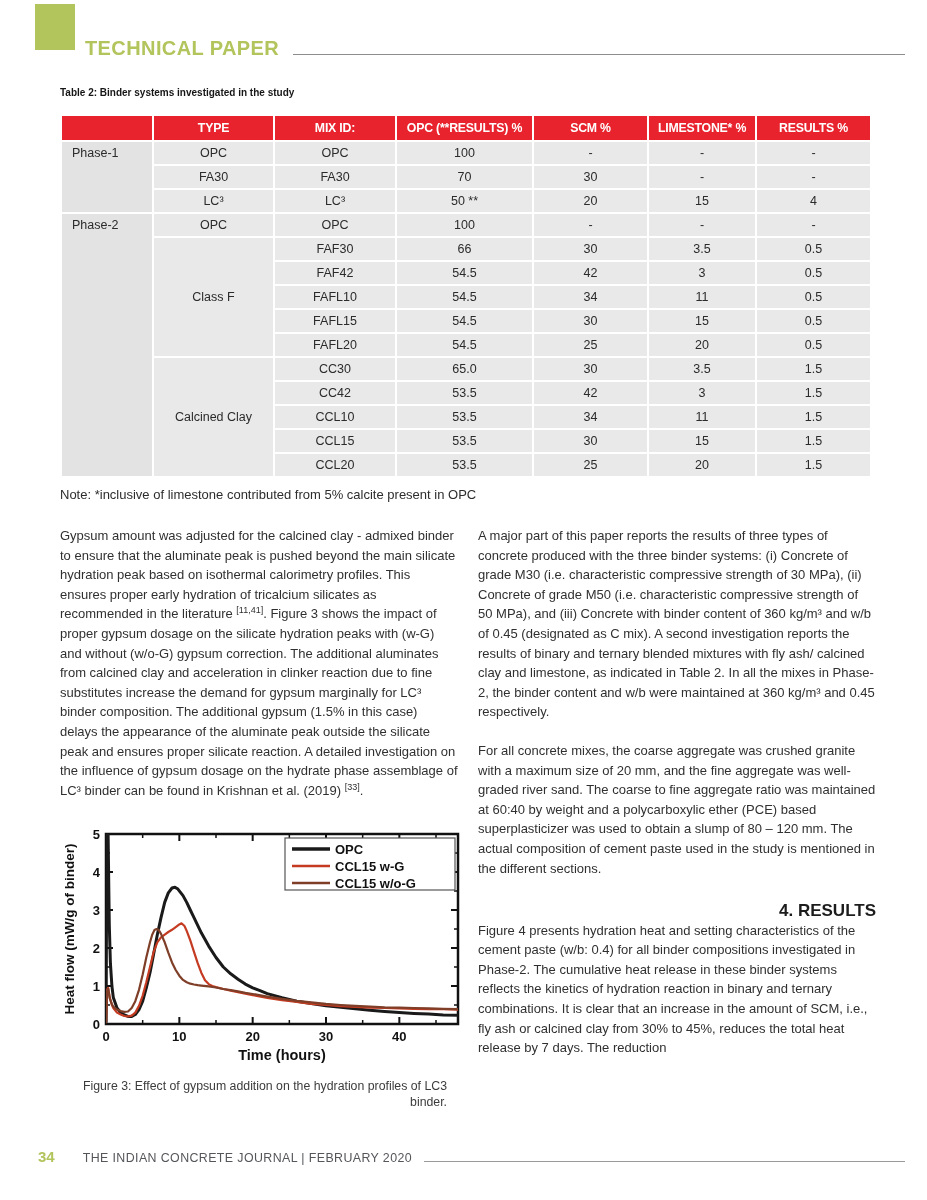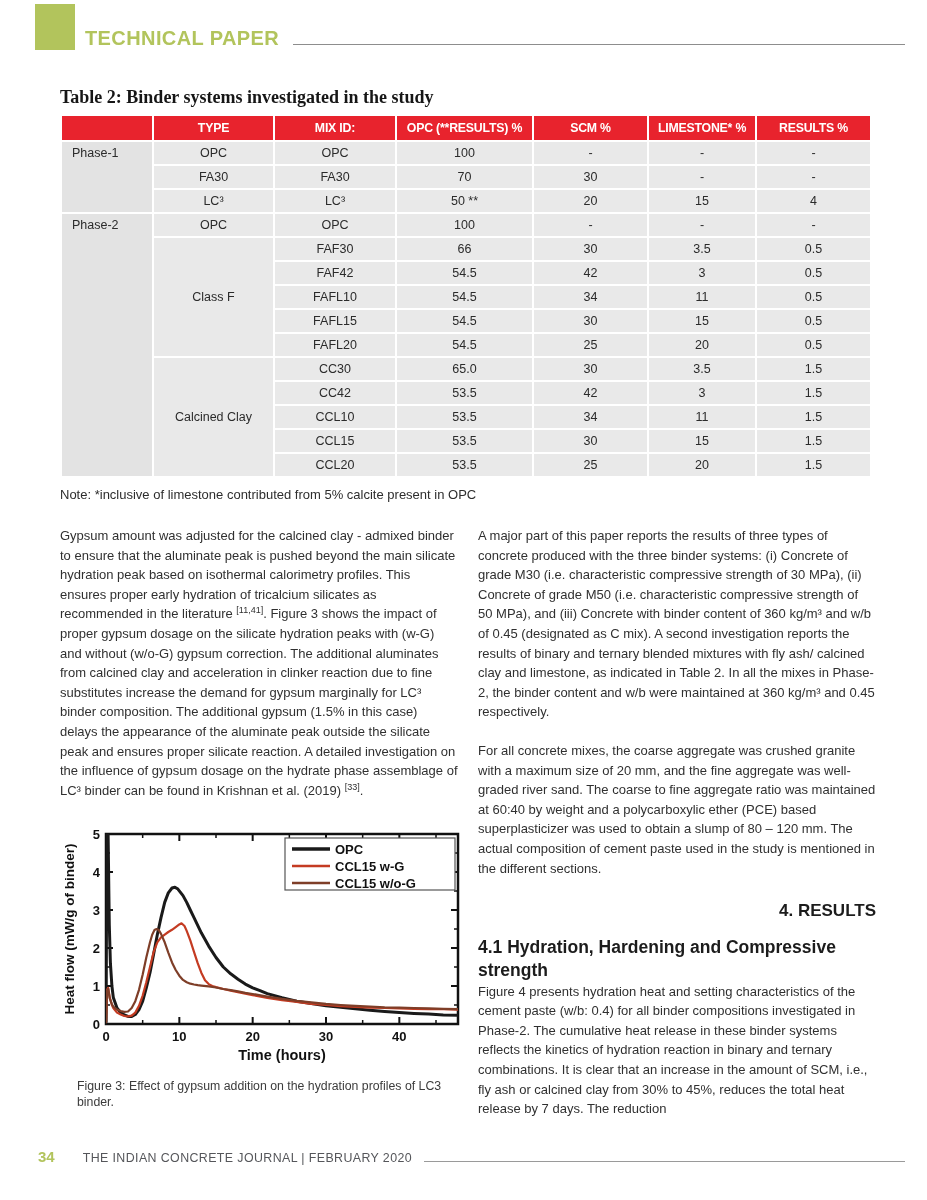--- a/index.html
+++ b/index.html
@@ -11,25 +11,25 @@
     --footer_gray:#55565a;
   }
   *{margin:0;padding:0;box-sizing:border-box;}
   html,body{background:#ffffff;}
   .page{
     position:relative;width:927px;height:1200px;background:#fff;
     font-family:"Liberation Sans",sans-serif;color:var(--text_dark);overflow:hidden;
   }
   
   .logo-square{position:absolute;left:35px;top:4px;width:40px;height:46px;background:var(--accent_green);}
-  .header-row{position:absolute;left:85px;top:27px;right:22px;display:flex;align-items:baseline;text-align:center;}
+  .header-row{position:absolute;left:85px;top:37px;right:22px;display:flex;align-items:baseline;text-align:center;}
   .header-title{font-size:20px;font-weight:700;color:var(--accent_green);letter-spacing:.4px;}
   .header-rule{flex:1;margin-left:14px;border-bottom:1.5px solid #8d8d8d;height:16px;}
   
-  .table-title{position:absolute;left:60px;top:87px;font-size:18px;font-weight:700;color:#161616;font-family:Liberation Serif, serif;}
+  .table-title{position:absolute;left:60px;top:87px;font-size:10px;font-weight:700;color:#161616;}
   table.binder{position:absolute;left:60px;top:114px;width:810px;border-collapse:collapse;table-layout:fixed;}
   table.binder th{
     background:var(--header_red);color:#fff;font-size:12.3px;font-weight:700;letter-spacing:-.2px;
     height:26px;text-align:center;border:2px solid #fff;padding:0 6px;
   }
   table.binder td{
     background:var(--row_gray);font-size:12.5px;color:#2b2b2b;height:24px;
     text-align:center;vertical-align:middle;border:2px solid #fff;padding:0 3px;
   }
   table.binder td.phase{background:var(--phase_gray);text-align:left;vertical-align:top;padding:4px 0 0 10px;}
@@ -41,21 +41,21 @@
   .col-right{left:478px;}
   .col p{margin:0;}
   .col p + p{margin-top:19px;}
   sup{font-size:9px;line-height:0;}
   .h-results{margin-top:23px;font-size:17px;font-weight:700;color:#1c1c1c;text-align:right;}
   .h-sub{margin-top:15px;font-size:17.5px;font-weight:700;line-height:23px;color:#1c1c1c;}
   .p-after-h{margin-top:11px;}
   
   .figure{position:absolute;left:62px;top:826px;width:400px;}
   .figure svg{display:block;}
-  .fig-caption{margin:12px auto 0;width:370px;text-align:left;font-size:12.3px;line-height:16px;color:#3c3c3c;}
+  .fig-caption{margin:12px auto 0;width:370px;text-align:right;font-size:12.3px;line-height:16px;color:#3c3c3c;}
   
   .footer{position:absolute;left:38px;right:22px;top:1148px;display:flex;align-items:baseline;}
   .page-number{font-size:15px;font-weight:700;color:var(--accent_green);}
   .journal-name{margin-left:28px;font-size:12.4px;letter-spacing:.4px;color:var(--footer_gray);}
   .footer-rule{flex:1;margin-left:12px;border-bottom:1.3px solid #9a9a9a;height:10px;}
 </style>
 </head>
 <body>
 
 <div class="page">
@@ -202,21 +202,20 @@
   <div class="table-note">Note: *inclusive of limestone contributed from 5% calcite present in OPC</div>
 
   <div class="col col-left">
     <p>Gypsum amount was adjusted for the calcined clay - admixed binder to ensure that the aluminate peak is pushed beyond the main silicate hydration peak based on isothermal calorimetry profiles. This ensures proper early hydration of tricalcium silicates as recommended in the literature <sup>[11,41]</sup>. Figure 3 shows the impact of proper gypsum dosage on the silicate hydration peaks with (w-G) and without (w/o-G) gypsum correction. The additional aluminates from calcined clay and acceleration in clinker reaction due to fine substitutes increase the demand for gypsum marginally for LC³ binder composition. The additional gypsum (1.5% in this case) delays the appearance of the aluminate peak outside the silicate peak and ensures proper silicate reaction. A detailed investigation on the influence of gypsum dosage on the hydrate phase assemblage of LC³ binder can be found in Krishnan et al. (2019) <sup>[33]</sup>.</p>
   </div>
 
   <div class="col col-right">
     <p>A major part of this paper reports the results of three types of concrete produced with the three binder systems: (i) Concrete of grade M30 (i.e. characteristic compressive strength of 30 MPa), (ii) Concrete of grade M50 (i.e. characteristic compressive strength of 50 MPa), and (iii) Concrete with binder content of 360 kg/m³ and w/b of 0.45 (designated as C mix). A second investigation reports the results of binary and ternary blended mixtures with fly ash/ calcined clay and limestone, as indicated in Table 2. In all the mixes in Phase-2, the binder content and w/b were maintained at 360 kg/m³ and 0.45 respectively.</p>
     <p>For all concrete mixes, the coarse aggregate was crushed granite with a maximum size of 20 mm, and the fine aggregate was well-graded river sand. The coarse to fine aggregate ratio was maintained at 60:40 by weight and a polycarboxylic ether (PCE) based superplasticizer was used to obtain a slump of 80 – 120 mm. The actual composition of cement paste used in the study is mentioned in the different sections.</p>
     <div class="h-results">4. RESULTS</div>
-    <div class="h-sub">4.1 Hydration, Hardening and Compressive strength</div>
     <p class="p-after-h">Figure 4 presents hydration heat and setting characteristics of the cement paste (w/b: 0.4) for all binder compositions investigated in Phase-2. The cumulative heat release in these binder systems reflects the kinetics of hydration reaction in binary and ternary combinations. It is clear that an increase in the amount of SCM, i.e., fly ash or calcined clay from 30% to 45%, reduces the total heat release by 7 days. The reduction</p>
   </div>
 
   <div class="figure">
     <svg id="chart-svg" width="400" height="240" viewBox="0 0 400 240">
         <defs>
           <clipPath id="plotclip">
             <rect x="44" y="8" width="352" height="190"></rect>
           </clipPath>
         </defs>

